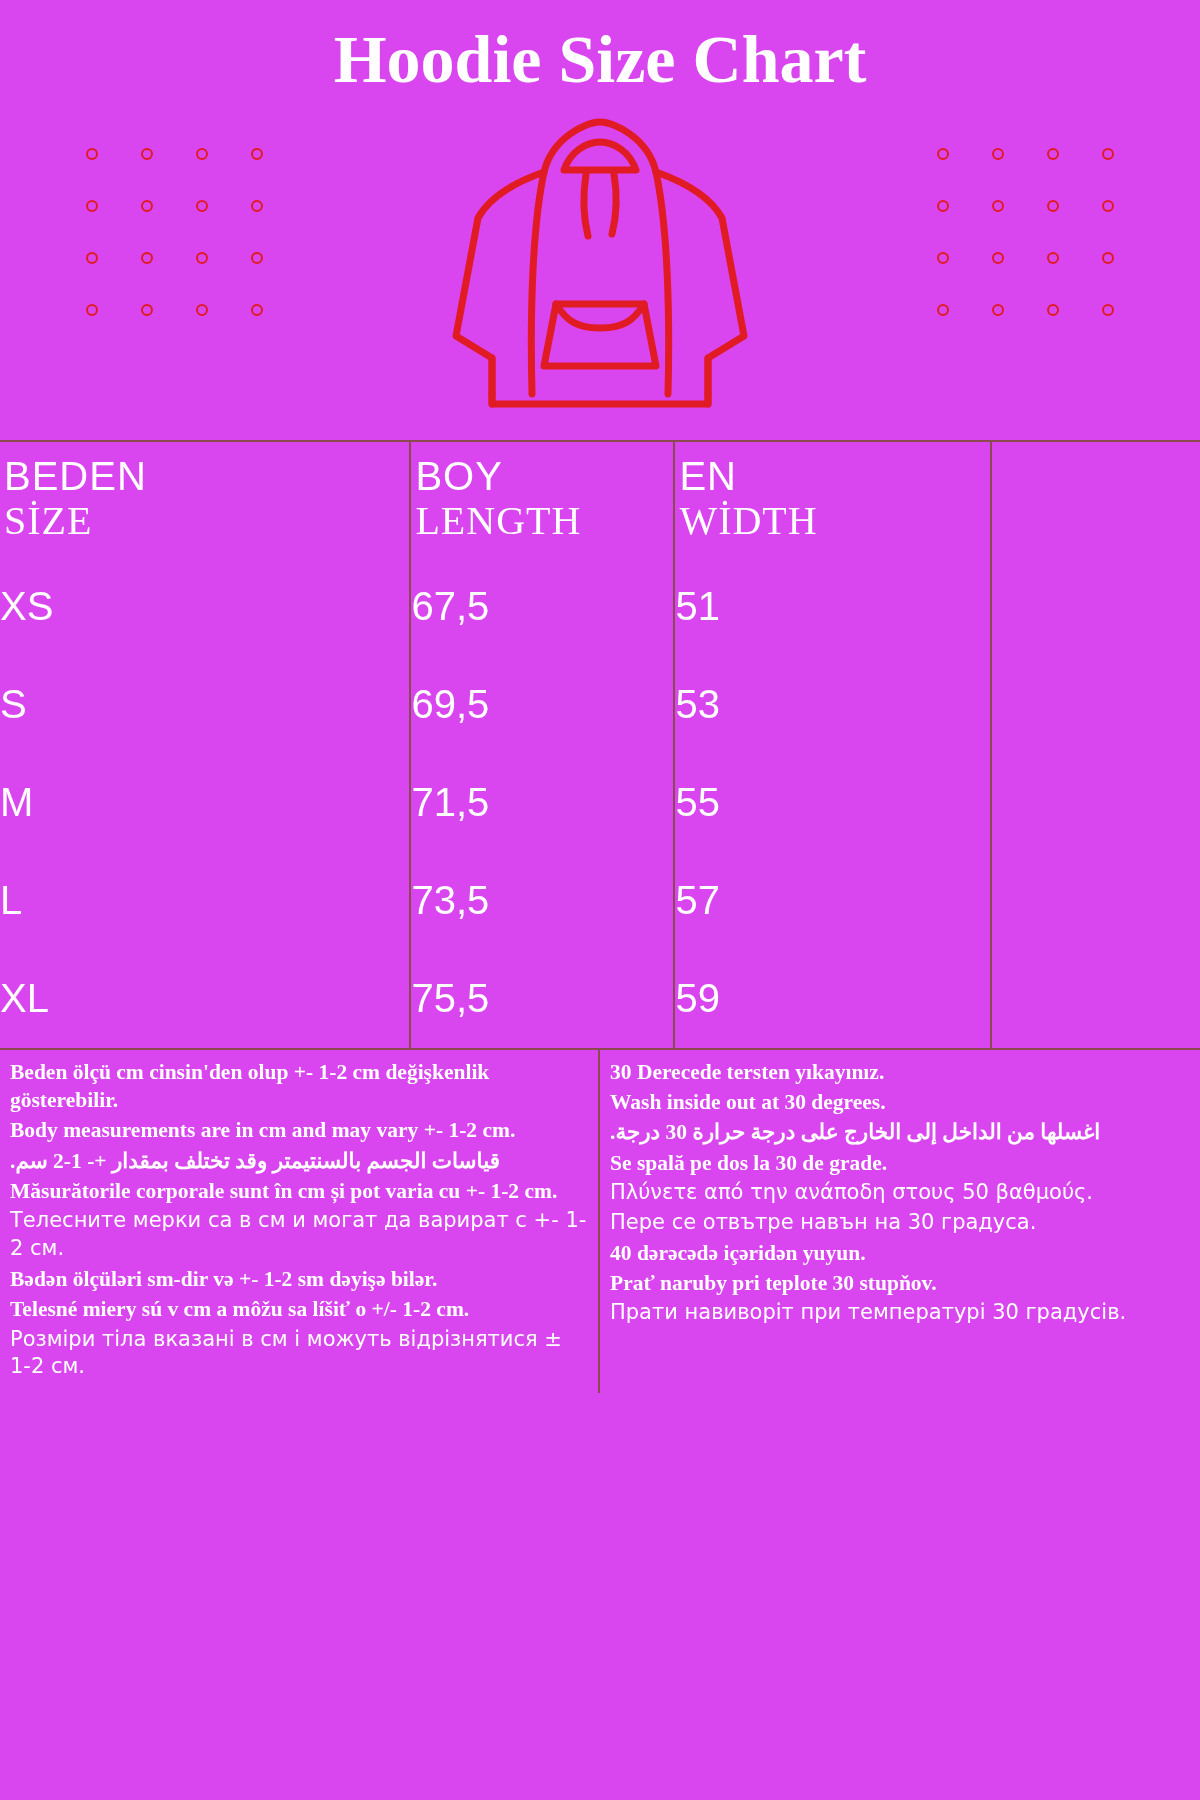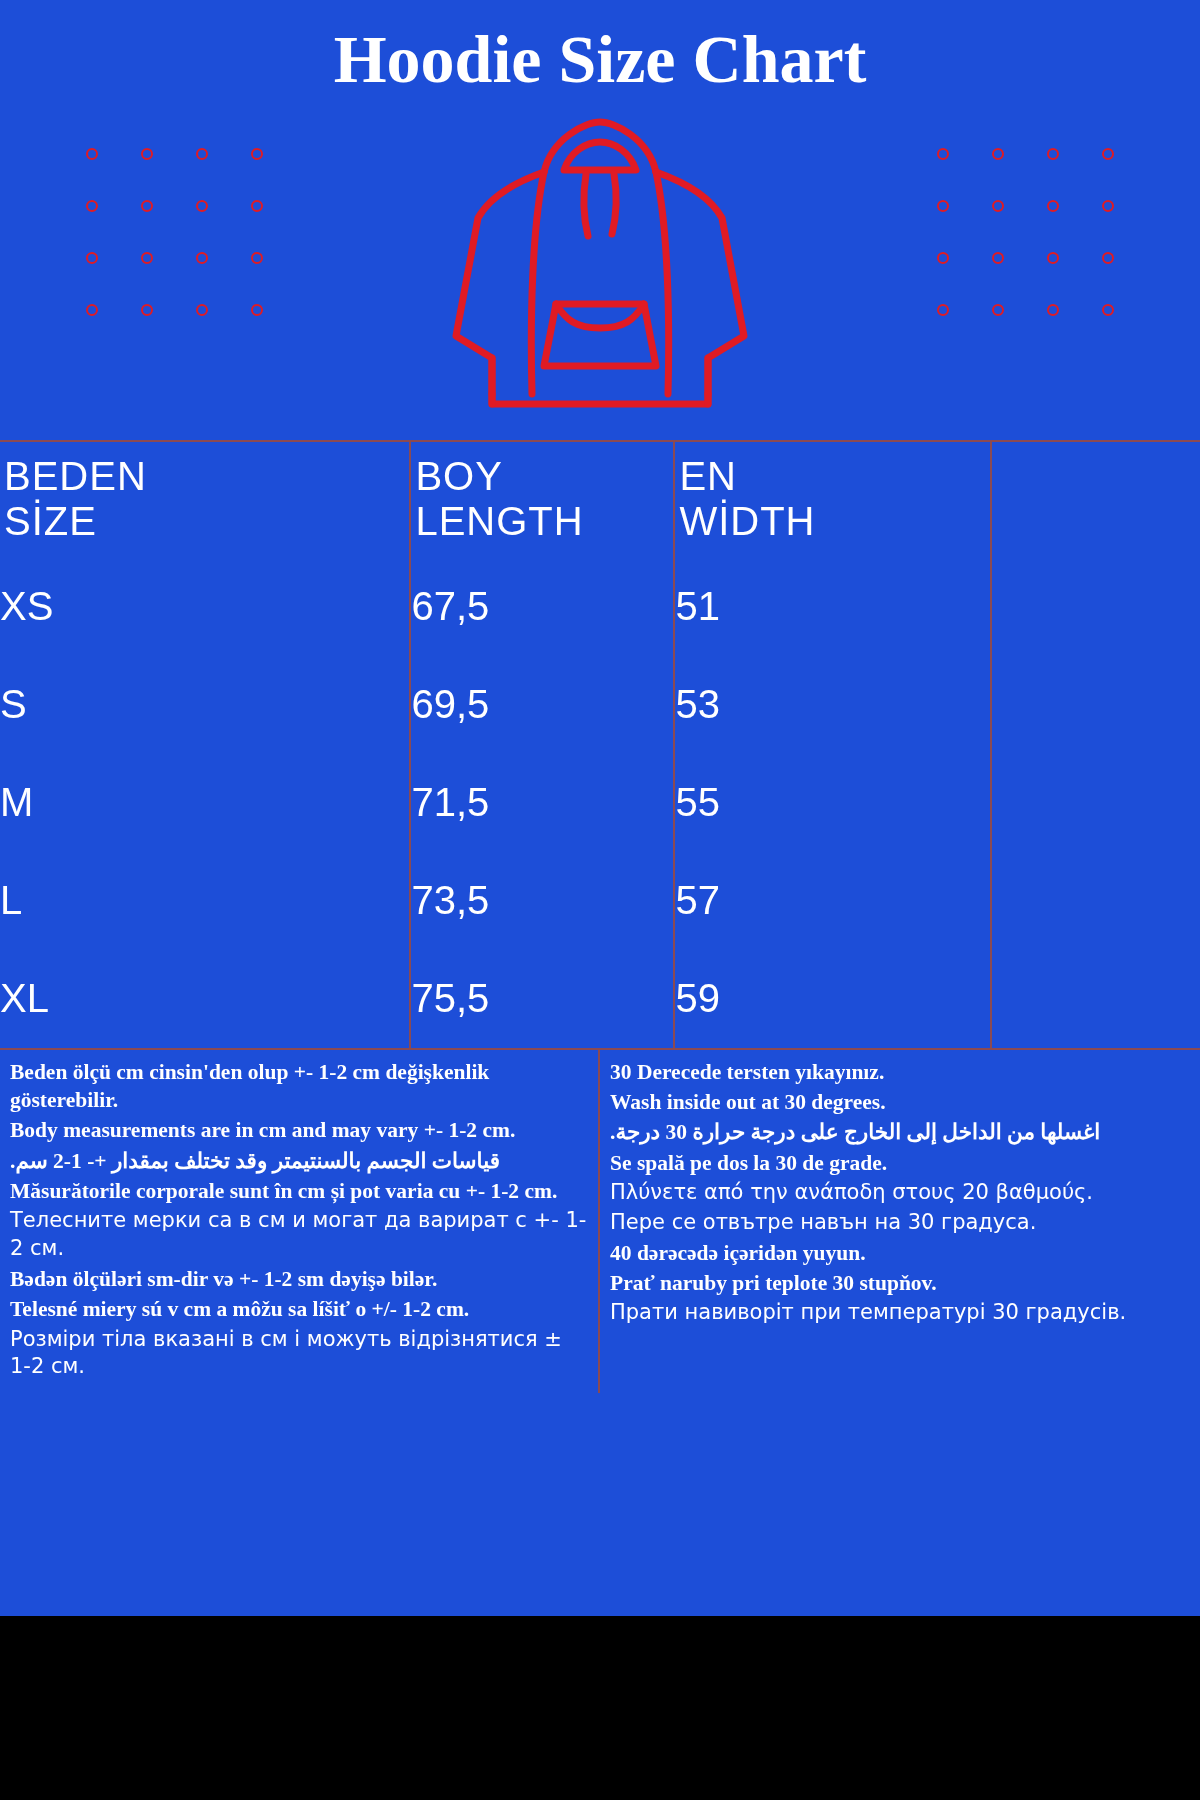--- a/index.html
+++ b/index.html
@@ -9,22 +9,22 @@
     width: 1200px; height: 1800px;
     overflow: hidden;
   }
   body {
     font-family: "Liberation Sans", sans-serif;
     color: #ffffff;
   }
   .page {
     position: relative;
     width: 1200px;
-    height: 1616px;
-    background: #1d4ed8;
+    height: 1800px;
+    background: #d946ef;
     overflow: hidden;
   }
 
   
   .header {
     position: relative;
     height: 440px;
     width: 100%;
   }
   .title {
@@ -94,21 +94,21 @@
   table.size-table th:last-child,
   table.size-table td:last-child { border-right: none; }
 
   table.size-table thead th {
     font-size: 40px;
     letter-spacing: 1px;
     line-height: 1.12;
     padding: 12px 4px 14px 4px;
     vertical-align: middle;
   }
-  .th-line2 { display: block; }
+  .th-line2 { display: block; font-family: Liberation Serif, serif; }
 
   table.size-table tbody td {
     font-size: 40px;
     height: 98px;
     vertical-align: middle;
   }
   .col-size { font-size: 41px; margin-left: 20px; }
 
   
   .notes {
@@ -281,21 +281,21 @@
       <p>Bədən ölçüləri sm-dir və +- 1-2 sm dəyişə bilər.</p>
       <p>Telesné miery sú v cm a môžu sa líšiť o +/- 1-2 cm.</p>
       <p class="sans">Розміри тіла вказані в см і можуть відрізнятися ± 1-2 см.</p>
     </div>
 
     <div class="cell right-cell">
       <p>30 Derecede tersten yıkayınız.</p>
       <p>Wash inside out at 30 degrees.</p>
       <p class="rtl">اغسلها من الداخل إلى الخارج على درجة حرارة 30 درجة.</p>
       <p>Se spală pe dos la 30 de grade.</p>
-      <p class="sans">Πλύνετε από την ανάποδη στους 20 βαθμούς.</p>
+      <p class="sans">Πλύνετε από την ανάποδη στους 50 βαθμούς.</p>
       <p class="sans">Пере се отвътре навън на 30 градуса.</p>
       <p>40 dərəcədə içəridən yuyun.</p>
       <p>Prať naruby pri teplote 30 stupňov.</p>
       <p class="sans">Прати навиворіт при температурі 30 градусів.</p>
     </div>
 
   </div>
 
 </div>
 

